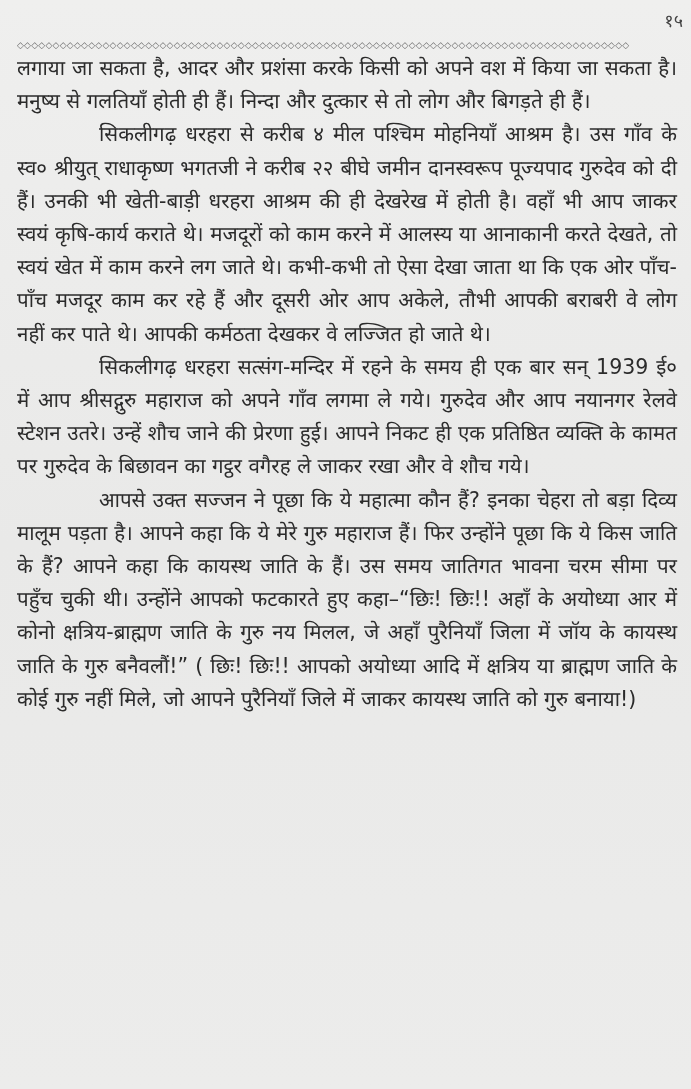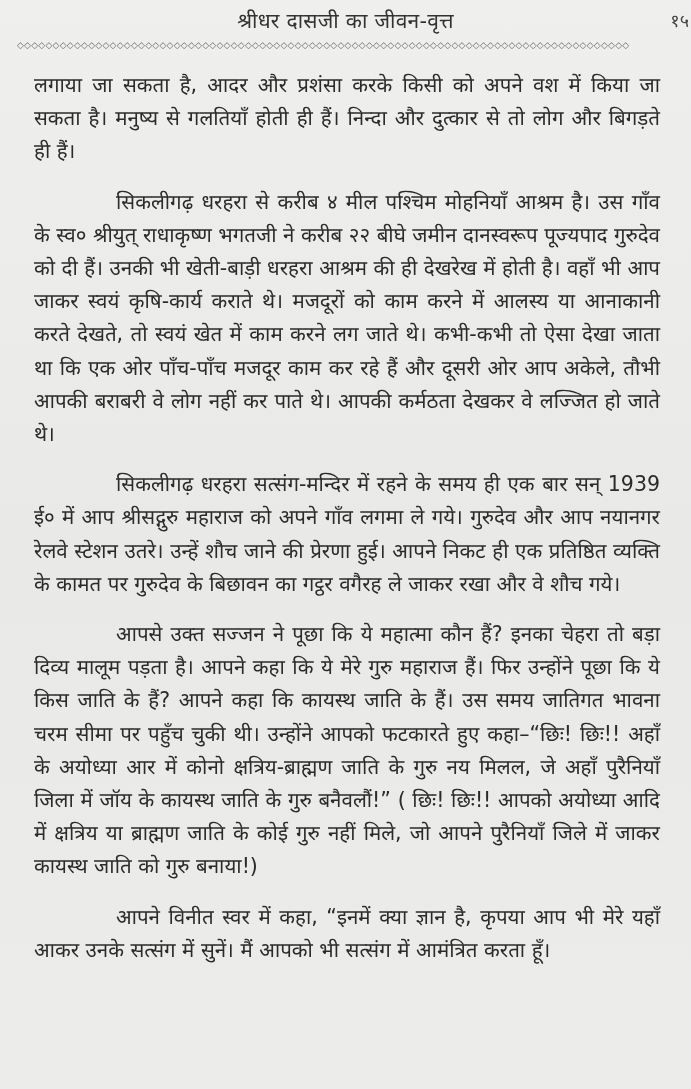--- a/index.html
+++ b/index.html
@@ -35,21 +35,21 @@
       left: 0;
       width: 691px;
       top: 2px;
       text-align: center;
       font-size: 21px;
       color: #333;
       letter-spacing: 0.2px;
     }
     .page-number {
       position: absolute;
-      right: 2px;
+      right: 8px;
       top: 4px;
       font-size: 18px;
       color: #444;
     }
     .ornament {
       position: absolute;
       top: 40px;
       left: 17px;
       width: 656px;
       height: 10px;
@@ -64,41 +64,39 @@
       position: absolute;
       top: 52px;
       left: 17px;
       width: 660px;
       font-size: 20.5px;
       line-height: 33.2px;
       text-align: justify;
       color: #2b2b2b;
     }
     .para {
-      margin: 17px;
+      margin: 0;
       text-align: justify;
       text-align-last: left;
     }
     .para.indent {
       text-indent: 82px;
     }
   </style>
 </head>
 <body>
 
 <div class="page">
 
   <div class="header">
-    <div class="running-title">श्रीधर दासजी का जीवन-वृत्त</div>
     <div class="page-number">१५</div>
   </div>
 
   <div class="ornament">◇◇◇◇◇◇◇◇◇◇◇◇◇◇◇◇◇◇◇◇◇◇◇◇◇◇◇◇◇◇◇◇◇◇◇◇◇◇◇◇◇◇◇◇◇◇◇◇◇◇◇◇◇◇◇◇◇◇◇◇◇◇◇◇◇◇◇◇◇◇◇◇◇◇◇◇◇◇◇◇◇◇◇◇◇◇</div>
 
   <div class="body-text">
     <p class="para">लगाया जा सकता है, आदर और प्रशंसा करके किसी को अपने वश में किया जा सकता है। मनुष्य से गलतियाँ होती ही हैं। निन्दा और दुत्कार से तो लोग और बिगड़ते ही हैं।</p>
     <p class="para indent">सिकलीगढ़ धरहरा से करीब ४ मील पश्चिम मोहनियाँ आश्रम है। उस गाँव के स्व० श्रीयुत् राधाकृष्ण भगतजी ने करीब २२ बीघे जमीन दानस्वरूप पूज्यपाद गुरुदेव को दी हैं। उनकी भी खेती-बाड़ी धरहरा आश्रम की ही देखरेख में होती है। वहाँ भी आप जाकर स्वयं कृषि-कार्य कराते थे। मजदूरों को काम करने में आलस्य या आनाकानी करते देखते, तो स्वयं खेत में काम करने लग जाते थे। कभी-कभी तो ऐसा देखा जाता था कि एक ओर पाँच-पाँच मजदूर काम कर रहे हैं और दूसरी ओर आप अकेले, तौभी आपकी बराबरी वे लोग नहीं कर पाते थे। आपकी कर्मठता देखकर वे लज्जित हो जाते थे।</p>
     <p class="para indent">सिकलीगढ़ धरहरा सत्संग-मन्दिर में रहने के समय ही एक बार सन् 1939 ई० में आप श्रीसद्गुरु महाराज को अपने गाँव लगमा ले गये। गुरुदेव और आप नयानगर रेलवे स्टेशन उतरे। उन्हें शौच जाने की प्रेरणा हुई। आपने निकट ही एक प्रतिष्ठित व्यक्ति के कामत पर गुरुदेव के बिछावन का गट्ठर वगैरह ले जाकर रखा और वे शौच गये।</p>
     <p class="para indent">आपसे उक्त सज्जन ने पूछा कि ये महात्मा कौन हैं? इनका चेहरा तो बड़ा दिव्य मालूम पड़ता है। आपने कहा कि ये मेरे गुरु महाराज हैं। फिर उन्होंने पूछा कि ये किस जाति के हैं? आपने कहा कि कायस्थ जाति के हैं। उस समय जातिगत भावना चरम सीमा पर पहुँच चुकी थी। उन्होंने आपको फटकारते हुए कहा–“छिः! छिः!! अहाँ के अयोध्या आर में कोनो क्षत्रिय-ब्राह्मण जाति के गुरु नय मिलल, जे अहाँ पुरैनियाँ जिला में जॉय के कायस्थ जाति के गुरु बनैवलौं!” ( छिः! छिः!! आपको अयोध्या आदि में क्षत्रिय या ब्राह्मण जाति के कोई गुरु नहीं मिले, जो आपने पुरैनियाँ जिले में जाकर कायस्थ जाति को गुरु बनाया!)</p>
-    <p class="para indent">आपने विनीत स्वर में कहा, “इनमें क्या ज्ञान है, कृपया आप भी मेरे यहाँ आकर उनके सत्संग में सुनें। मैं आपको भी सत्संग में आमंत्रित करता हूँ।</p>
   </div>
 
 </div>
 
 </body></html>

